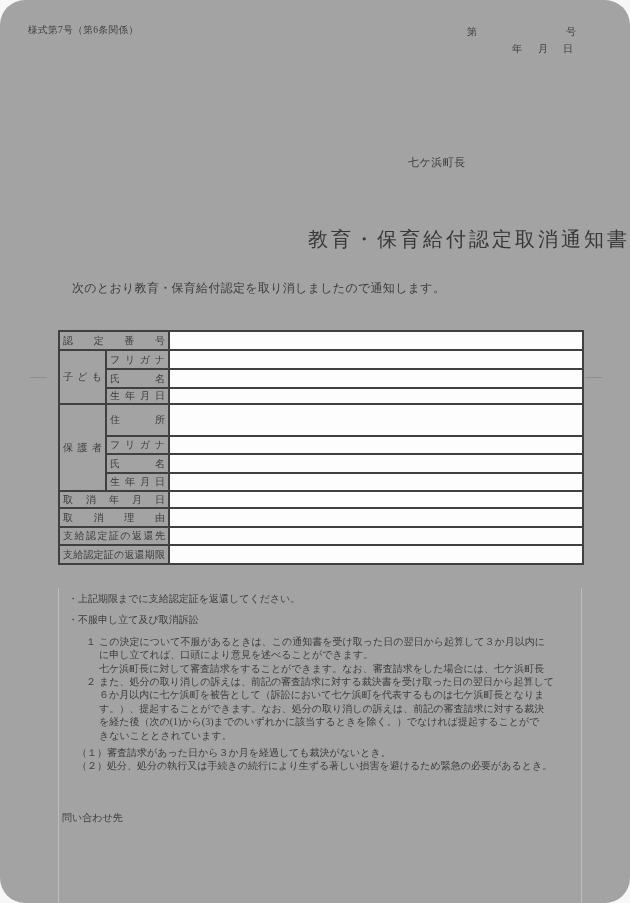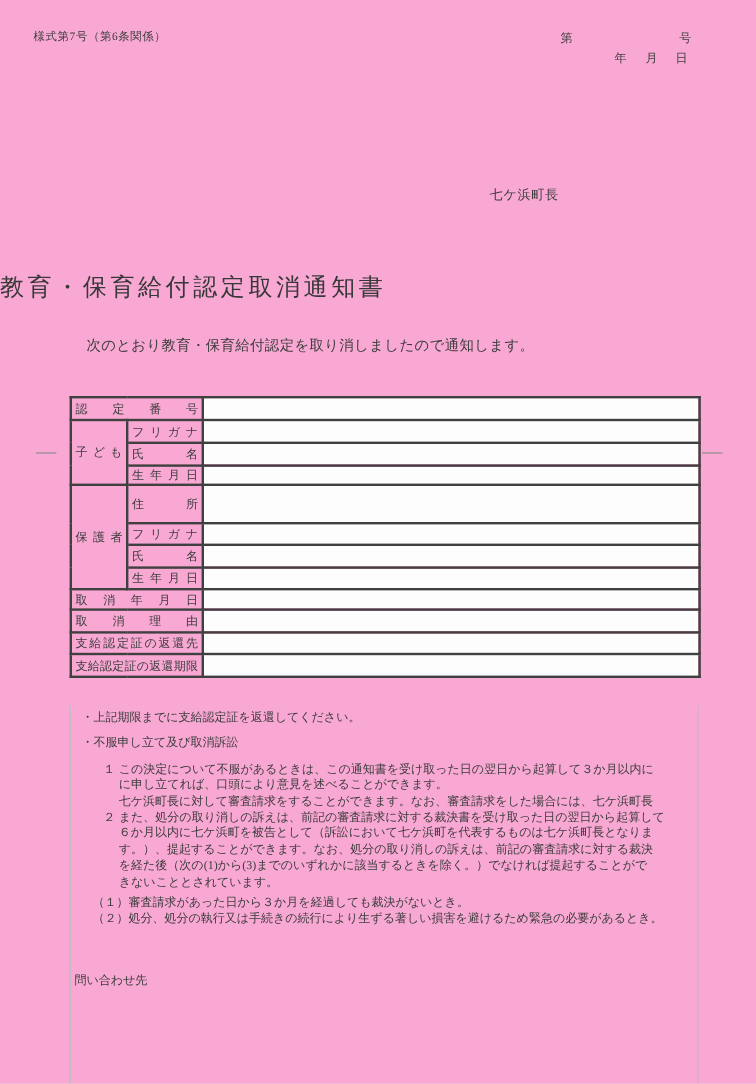--- a/index.html
+++ b/index.html
@@ -6,43 +6,44 @@
   body{
     width:630px;height:903px;
     background:#f7f7f7;
     font-family:"Liberation Serif","DejaVu Serif",serif;
     color:#3c3c3c;
     -webkit-font-smoothing:antialiased;
   }
   .page{
     position:relative;
     width:630px;height:903px;
-    background:#f9a8d4;
+    background:#a3a3a3;
     overflow:hidden;
+    border-radius:25px;
   }
   
   .form-number-note{
     position:absolute;left:28px;top:24px;
     font-size:9.5px;letter-spacing:.5px;
   }
   .doc-no-char{position:absolute;font-size:10px;top:25px;}
   .doc-no-prefix{left:467px;}
   .doc-no-suffix{left:566px;}
   .date-char{position:absolute;font-size:10px;top:42px;}
   .date-year{left:512px;}
   .date-month{left:538px;}
   .date-day{left:563px;}
   .issuer{
     position:absolute;left:408px;top:155px;
     font-size:11px;letter-spacing:.5px;
   }
   
   .doc-title{
     position:absolute;left:0;top:226px;width:630px;
-    text-align:left;
+    text-align:right;
     font-family:"Liberation Sans","DejaVu Sans",sans-serif;
     font-size:20px;letter-spacing:3px;color:#383838;
   }
   .intro-text{
     position:absolute;left:72px;top:280px;
     font-size:12px;letter-spacing:.3px;
   }
   
   .reg-mark{
     position:absolute;top:377px;width:17px;height:0;

